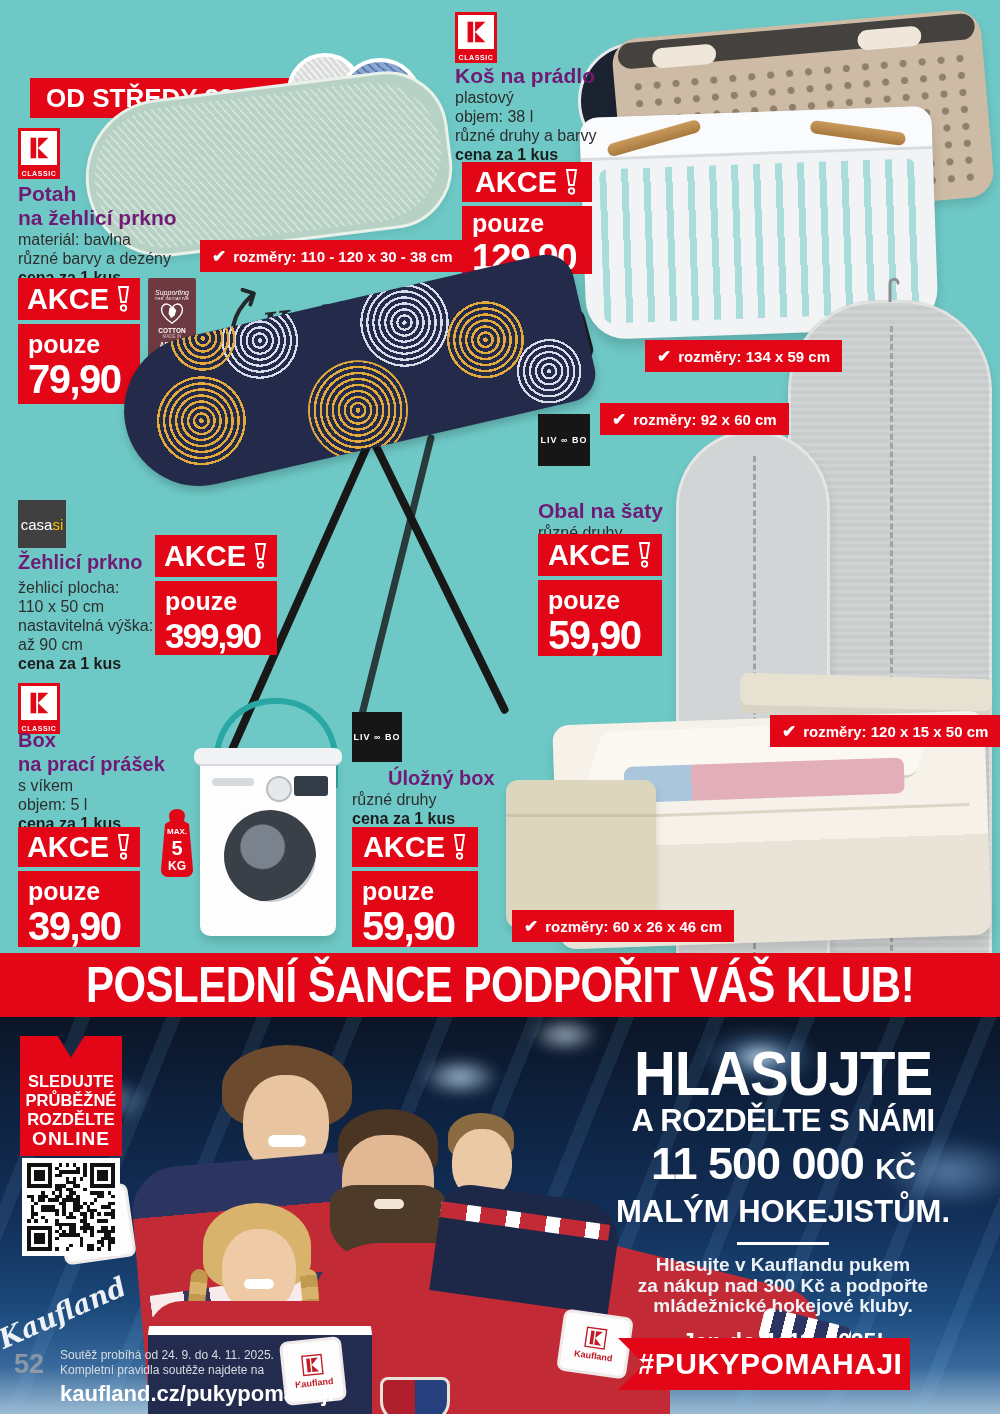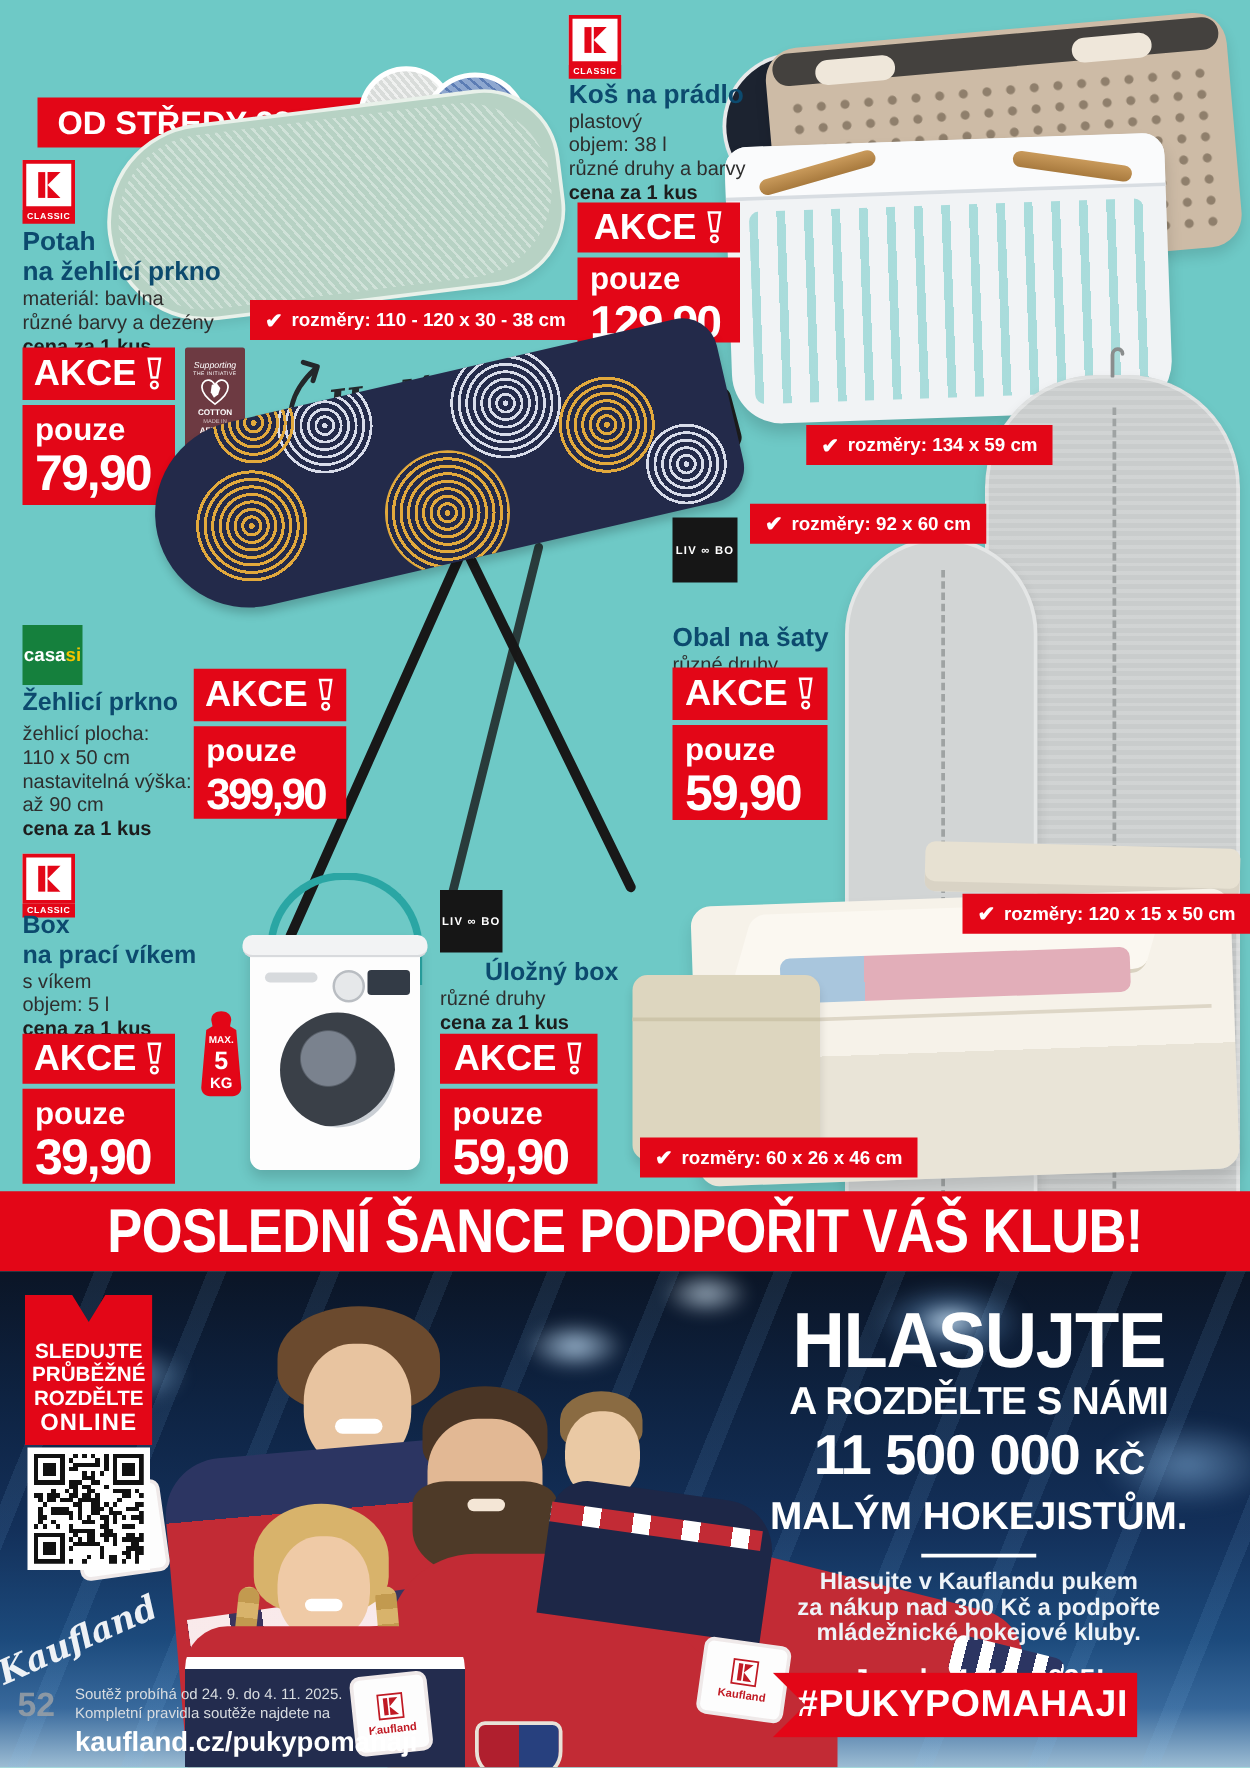--- a/index.html
+++ b/index.html
@@ -11,36 +11,36 @@
     display:flex;align-items:center;padding:0 22px;font-size:37px;font-weight:bold;letter-spacing:.5px;}
   .banner-red{left:30px;top:78px;height:40px;background:#e30617;color:#fff;
     display:flex;align-items:center;padding:0 16px;font-size:26px;font-weight:bold;}
   
   .kclassic{width:42px;display:flex;flex-direction:column;}
   .kclassic .ksq{width:42px;height:40px;background:#fff;border:3px solid #e30617;box-sizing:border-box;
     display:flex;align-items:center;justify-content:center;}
   .kclassic .band{background:#e30617;color:#fff;font-size:7px;font-weight:bold;text-align:center;
     letter-spacing:.6px;padding:2px 0;}
   
-  .ptitle{font-weight:bold;font-size:21px;color:#0c4a6e;line-height:24px;}
+  .ptitle{font-weight:bold;font-size:21px;color:#701a75;line-height:24px;}
   .pdetail{font-size:16px;color:#2e2e2e;line-height:19px;}
   .punit{font-size:16px;color:#1d1d1d;font-weight:bold;line-height:20px;}
   
   .akce{background:#e30617;color:#fff;display:flex;align-items:center;justify-content:center;
     gap:7px;font-weight:bold;font-size:29px;}
   .pricebox{background:#e30617;color:#fff;display:flex;flex-direction:column;
     align-items:flex-start;padding:6px 10px;box-sizing:border-box;}
   .pouze{font-weight:bold;font-size:25px;line-height:28px;}
   .price{font-weight:bold;font-size:40px;line-height:42px;letter-spacing:-1.5px;}
   .dims{background:#e30617;color:#fff;font-weight:bold;font-size:15px;height:32px;
     display:flex;align-items:center;gap:7px;padding:0 12px;white-space:nowrap;}
   .dims .chk{font-size:17px;}
   
-  .casasi{width:48px;height:48px;background:#15803d;display:flex;align-items:center;justify-content:center;
-    font-weight:bold;font-size:15px;}
+  .casasi{width:48px;height:48px;background:#404040;display:flex;align-items:center;justify-content:center;
+    font-weight:normal;font-size:15px;}
   .casasi .w{color:#fff;}
   .casasi .y{color:#f5c400;}
   .livbo{background:#161616;color:#fff;display:flex;align-items:center;justify-content:center;
     font-size:9px;font-weight:bold;letter-spacing:1px;}
   .cotton{width:48px;height:80px;background:#6d3a42;color:#fff;display:flex;flex-direction:column;
     align-items:center;justify-content:center;text-align:center;border-radius:2px;}
   .cotton .s1{font-size:7px;font-style:italic;}
   .cotton .s2{font-size:4px;letter-spacing:.4px;}
   .cotton .s3{font-size:6.5px;font-weight:bold;margin-top:2px;}
   .cotton .s4{font-size:4.5px;opacity:.65;}
@@ -354,21 +354,21 @@
           <rect x="7" y="5" width="6" height="22" fill="#e30617"></rect>
           <polygon points="15,5 26,5 15,16" fill="#e30617"></polygon>
           <polygon points="15,27 26,27 15,16" fill="#e30617"></polygon>
         </svg>
     </div>
     <div class="band">CLASSIC</div>
   </div>
   <div class="abs" style="left:18px;top:728px;width:190px;">
     <div class="ptitle" style="font-size:20px;">
       <div>Box</div>
-      <div>na prací víkem</div>
+      <div>na prací prášek</div>
     </div>
     <div class="pdetail">s víkem</div>
     <div class="pdetail">objem: 5 l</div>
     <div class="punit">cena za 1 kus</div>
   </div>
   <div class="abs akce" style="left:18px;top:827px;width:122px;height:40px;">
     <span>AKCE</span>
     <svg width="15" height="28" viewBox="0 0 20 36">
         <path d="M4 2 h12 l-3 20 h-6 z" fill="none" stroke="#fff" stroke-width="2.6"></path>
         <circle cx="10" cy="30" r="3.6" fill="none" stroke="#fff" stroke-width="2.6"></circle>

